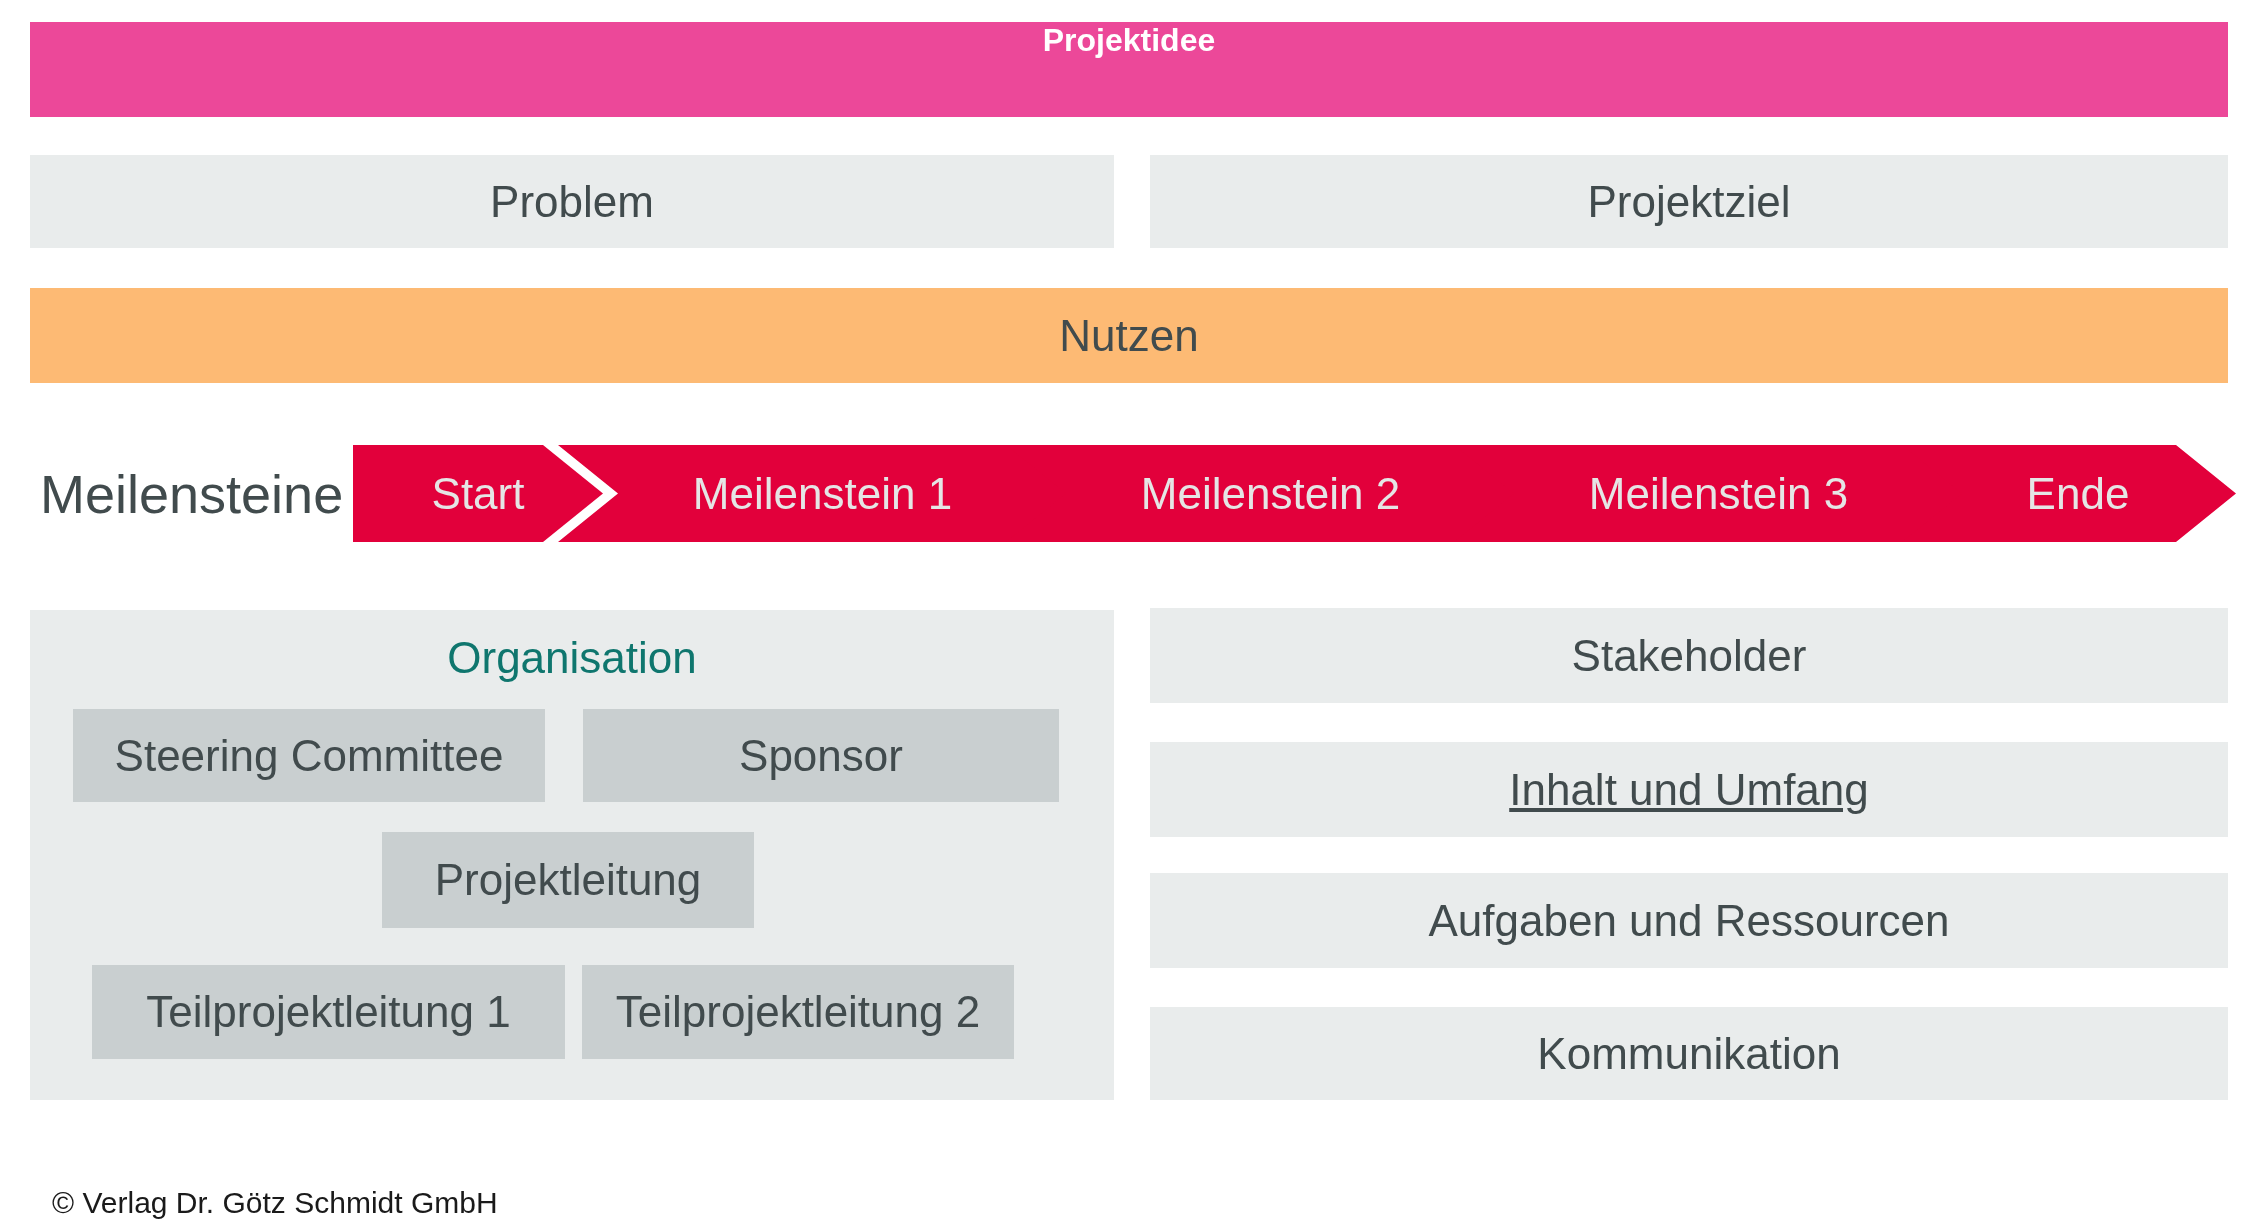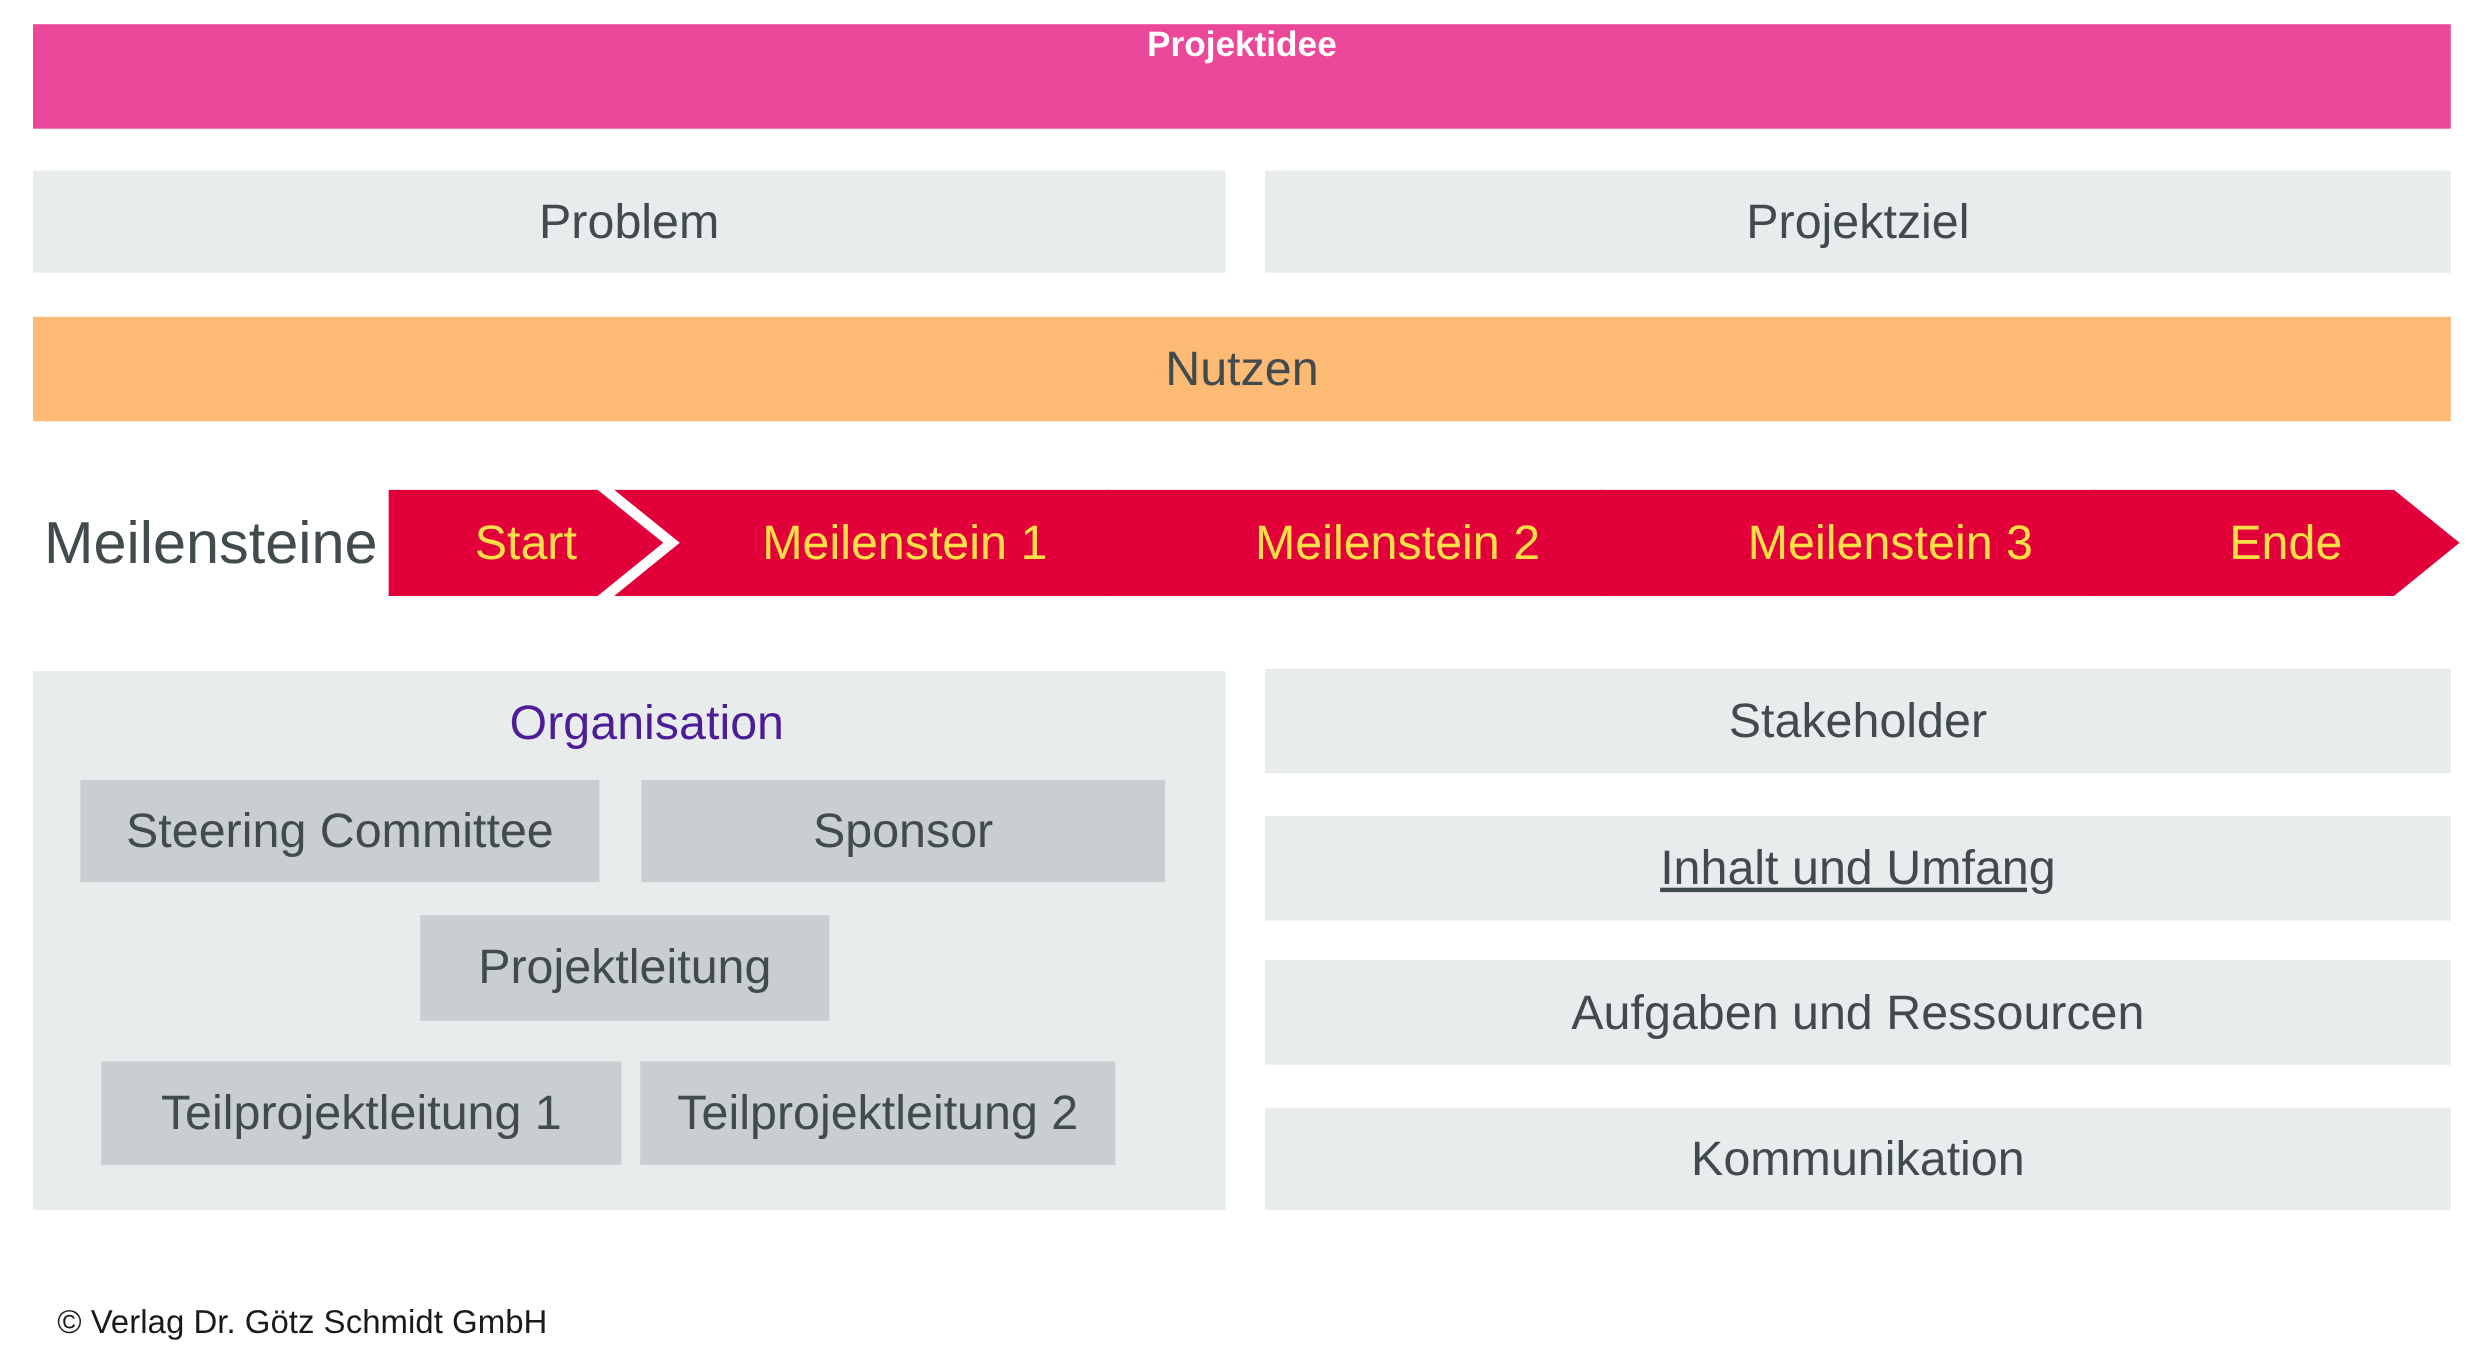--- a/index.html
+++ b/index.html
@@ -22,44 +22,44 @@
   #problem      { left:30px;   top:155px; width:1084px; height:93px; }
   #projektziel  { left:1150px; top:155px; width:1078px; height:93px; }
   #nutzen       { left:30px;   top:288px; width:2198px; height:95px; }
 
   .milestones-label {
     position:absolute; left:40px; top:445px; height:97px;
     display:flex; align-items:center; font-size:54px; color:#414b4d;
   }
   .chev {
     position:absolute; top:445px; height:97px; background:#e2003b;
-    color:#fde047; font-size:44px;
+    color:#e5e5e5; font-size:44px;
     display:flex; align-items:center; justify-content:center;
   }
   .chev.first {
     clip-path: polygon(0 0, calc(100% - 60px) 0, 100% 50%, calc(100% - 60px) 100%, 0 100%);
   }
   .chev.notch {
     clip-path: polygon(0 0, calc(100% - 60px) 0, 100% 50%, calc(100% - 60px) 100%, 0 100%, 60px 50%);
     padding-left:18px;
   }
   #ms-start { left:353px;  width:250px; }
   #ms-1     { left:558px;  width:493px; }
   #ms-2     { left:1006px; width:493px; }
   #ms-3     { left:1454px; width:493px; }
   #ms-ende  { left:1902px; width:316px; }
 
   .org-container {
     position:absolute; left:30px; top:610px; width:1084px; height:490px;
     background:#e9ecec;
   }
   .org-title {
-    position:absolute; left:16px; top:18px; width:100%; height:60px;
+    position:absolute; left:0; top:18px; width:100%; height:60px;
     display:flex; align-items:center; justify-content:center;
-    font-size:44px; color:#4c1d95;
+    font-size:44px; color:#0f766e;
   }
   .org-box {
     position:absolute; display:flex; align-items:center; justify-content:center;
     background:#c9cfd0; font-size:44px; color:#414b4d;
   }
   #org-steering { left:43px;  top:99px;  width:472px; height:93px; }
   #org-sponsor  { left:553px; top:99px;  width:476px; height:93px; }
   #org-leitung  { left:352px; top:222px; width:372px; height:96px; }
   #org-teil1    { left:43px;  top:355px; width:473px; height:94px;margin-left:19px; }
   #org-teil2    { left:552px; top:355px; width:432px; height:94px; }

